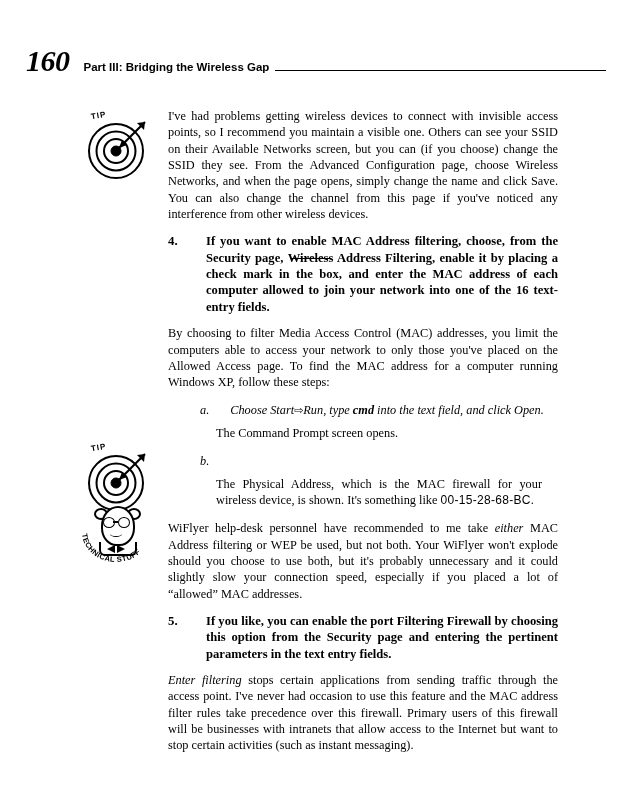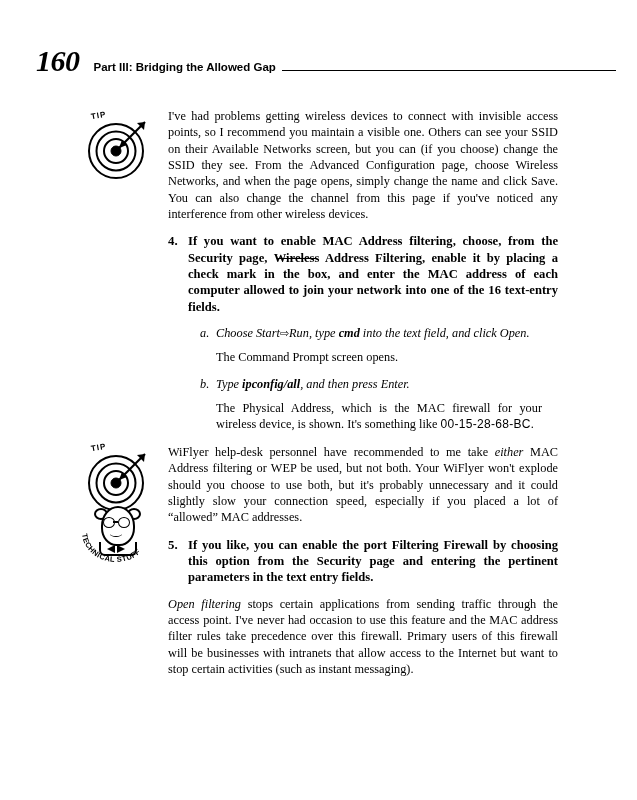--- a/index.html
+++ b/index.html
@@ -16,21 +16,21 @@
   }
   .page {
     position: relative;
     width: 637px;
     height: 800px;
   }
 
   
   .header {
     position: absolute;
-    left: 36px;
+    left: 26px;
     top: 46px;
     width: 580px;
     display: flex;
     align-items: baseline;
     text-align: right;
   }
   .folio {
     font-family: "Liberation Serif", serif;
     font-weight: bold;
     font-style: italic;
@@ -79,40 +79,42 @@
     flex: 0 0 20px;
     margin-left: -20px;
     line-height: 1.3;
   }
   .step-text {
     font-weight: bold;
     font-size: 12.6px;
     line-height: 1.3;
     text-align: justify;
     flex: 1;
+    margin-left: 18px;
   }
   .step-block { margin-left: 20px; }
 
   .sub {
     display: flex;
     margin: 0 0 7px 0;
     padding-left: 32px;
   }
   .sub-letter {
     font-style: italic;
     font-size: 12.3px;
     width: 16px;
     flex: 0 0 16px;
     line-height: 1.33;
   }
   .sub-text {
     font-style: italic;
     font-size: 12.3px;
     line-height: 1.33;
     flex: 1;
+    text-align: center;
   }
   .sub-body {
     padding-left: 48px;
     font-size: 12.3px;
     line-height: 1.33;
     margin: 0 16px 11px 0;
     text-align: justify;
   }
   b, .b { font-weight: bold; }
   i, .i { font-style: italic; }
@@ -276,21 +278,21 @@
     border-radius: 0 0 6px 6px;
   }
 </style>
 </head>
 <body>
 
 <div class="page">
 
   <div class="header">
     <span class="folio">160</span>
-    <span class="header-title">Part III: Bridging the Allowed Gap</span>
+    <span class="header-title">Part III: Bridging the Wireless Gap</span>
     <span class="header-rule"></span>
   </div>
 
   <div class="icon-wrap icon-tip-1">
     <div class="tip-label">TIP</div>
     <div class="target">
       <div class="ring r1"></div>
       <div class="ring r2"></div>
       <div class="ring r3"></div>
       <div class="ring r4"></div>
@@ -341,38 +343,38 @@
 
   <div class="content">
 
     <p>I've had problems getting wireless devices to connect with invisible access points, so I recommend you maintain a visible one. Others can see your SSID on their Available Networks screen, but you can (if you choose) change the SSID they see. From the Advanced Configuration page, choose Wireless Networks, and when the page opens, simply change the name and click Save. You can also change the channel from this page if you've noticed any interference from other wireless devices.</p>
 
     <div class="step step-block">
       <div class="step-num">4.</div>
       <div class="step-text"><span>If you want to enable MAC Address filtering, choose, from the Security page, </span><span class="strike-through-word">Wireless</span><span> Address Filtering, enable it by placing a check mark in the box, and enter the MAC address of each computer allowed to join your network into one of the 16 text-entry fields.</span></div>
     </div>
 
+    <p>By choosing to filter Media Access Control (MAC) addresses, you limit the computers able to access your network to only those you've placed on the Allowed Access page. To find the MAC address for a computer running Windows XP, follow these steps:</p>
 
     <div class="sub">
       <div class="sub-letter">a.</div>
       <div class="sub-text"><span>Choose Start</span><span class="arrow-glyph">⇨</span><span>Run, type </span><b>cmd</b><span> into the text field, and click Open.</span></div>
     </div>
 
     <p class="sub-body">The Command Prompt screen opens.</p>
 
     <div class="sub">
       <div class="sub-letter">b.</div>
-      <div class="sub-text"><span>Type </span><b>ipconfig/all</b><span>, and then press Enter.</span></div>
     </div>
 
     <p class="sub-body"><span>The Physical Address, which is the MAC firewall for your wireless device, is shown. It's something like </span><span class="mono">00-15-28-68-BC</span><span>.</span></p>
 
     <p><span>WiFlyer help-desk personnel have recommended to me take </span><i>either</i><span> MAC Address filtering or WEP be used, but not both. Your WiFlyer won't explode should you choose to use both, but it's probably unnecessary and it could slightly slow your connection speed, especially if you placed a lot of “allowed” MAC addresses.</span></p>
 
     <div class="step step-block">
       <div class="step-num">5.</div>
       <div class="step-text">If you like, you can enable the port Filtering Firewall by choosing this option from the Security page and entering the pertinent parameters in the text entry fields.</div>
     </div>
 
-    <p><i>Open filtering</i><span> stops certain applications from sending traffic through the access point. I've never had occasion to use this feature and the MAC address filter rules take precedence over this firewall. Primary users of this firewall will be businesses with intranets that allow access to the Internet but want to stop certain activities (such as instant messaging).</span></p>
+    <p><i>Enter filtering</i><span> stops certain applications from sending traffic through the access point. I've never had occasion to use this feature and the MAC address filter rules take precedence over this firewall. Primary users of this firewall will be businesses with intranets that allow access to the Internet but want to stop certain activities (such as instant messaging).</span></p>
 
   </div>
 </div>
 
 </body></html>

